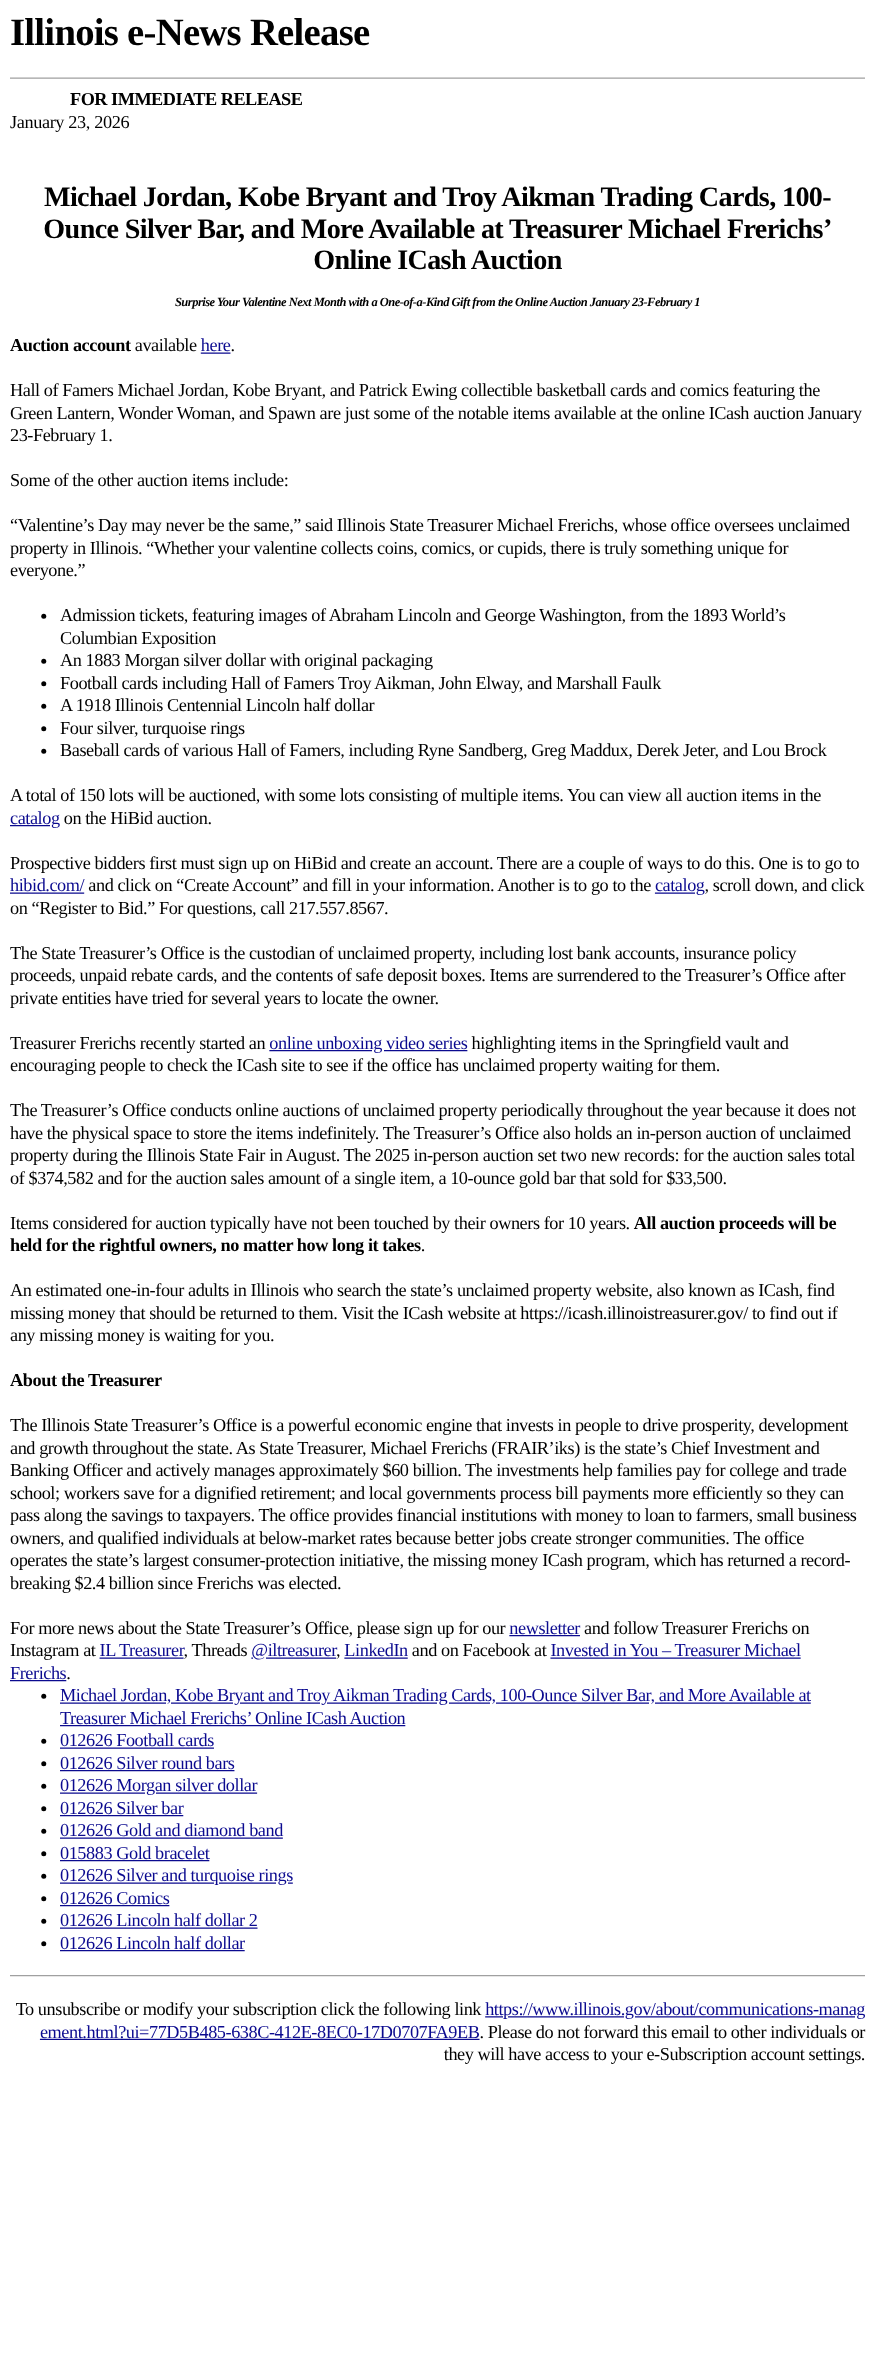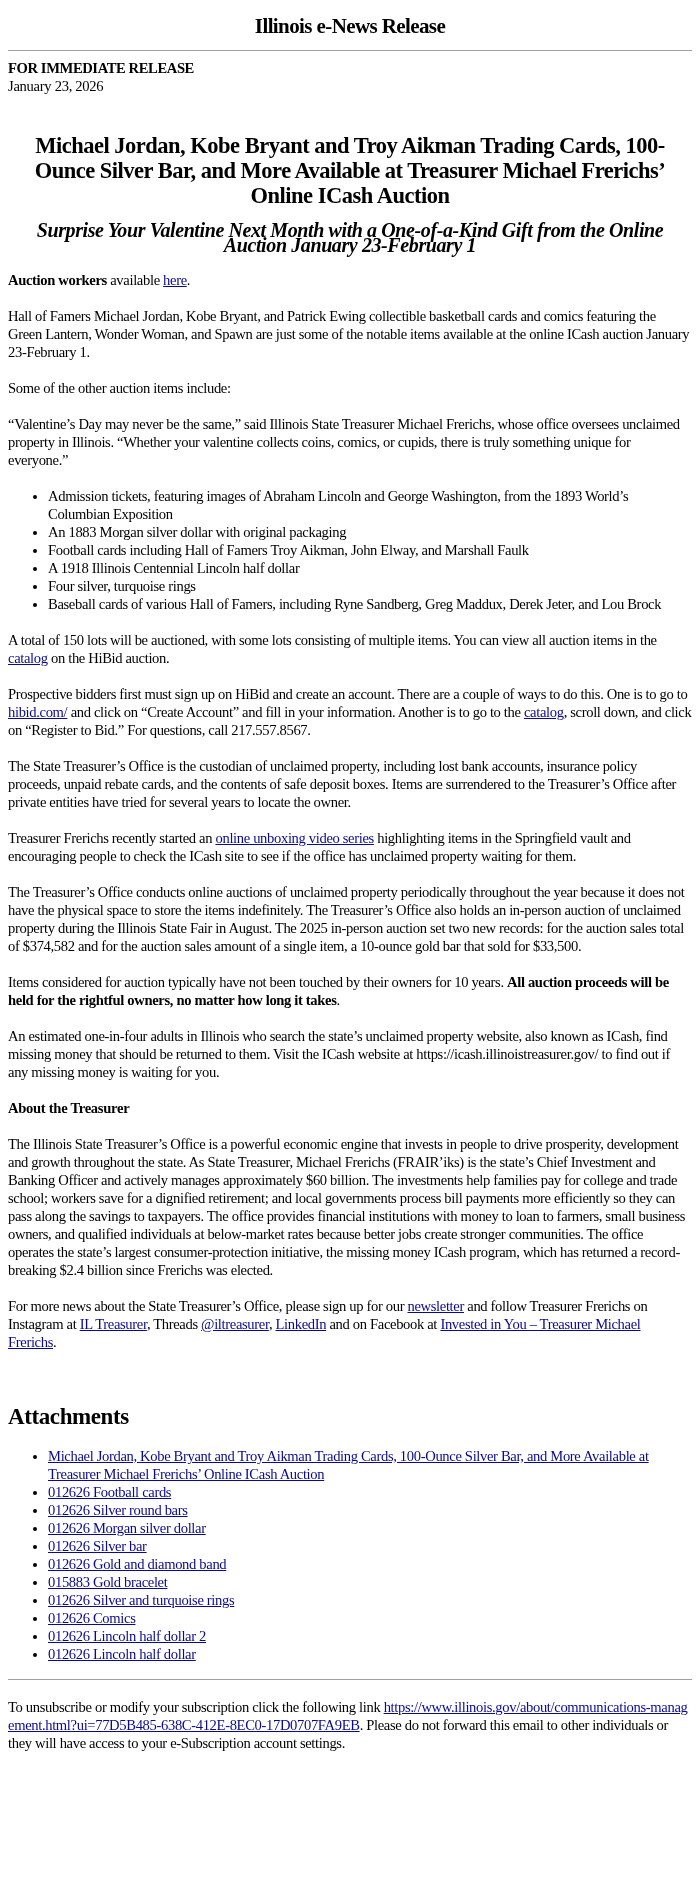--- a/index.html
+++ b/index.html
@@ -5,48 +5,48 @@
     html, body { margin: 0; padding: 0; background: #ffffff; }
     body {
       width: 700px;
       font-family: "Liberation Serif", "DejaVu Serif", serif;
       font-size: 14.6px;
       line-height: 18px;
       color: #000000;
     }
     .wrap { padding: 0 8px; }
     .site-title {
-      text-align: center;
-      font-size: 21px;
+      text-align: left;
+      font-size: 31px;
       font-weight: bold;
       line-height: 36px;
-      margin: 8px 0 6px 0;
+      margin: 8px 0 18px 0;
       letter-spacing: -0.6px;
     }
     hr.rule {
       border: 0;
       border-top: 1.5px solid #a0a0a0;
       margin: 0 0 8px 0;
       height: 0;
     }
-    .release-label { font-weight: bold; letter-spacing: -0.4px; }
+    .release-label { font-weight: bold; letter-spacing: -0.4px; margin-left: 48px; }
     .release-date { letter-spacing: -0.3px; }
     .headline {
       text-align: center;
       font-size: 22.5px;
       font-weight: bold;
       line-height: 25px;
       margin: 38px 8px 15px 8px;
       letter-spacing: -0.5px;
     }
     .subhead {
       text-align: center;
       font-style: italic;
       font-weight: bold;
-      font-size: 20px;
+      font-size: 10px;
       line-height: 15px;
       margin: 0 4px 18px 4px;
       letter-spacing: -0.4px;
     }
     p { margin: 0 0 18px 0; letter-spacing: -0.35px; }
     a { color: #1a0dab; color: #0b0a8f; }
     ul.items {
       margin: 16px 0 18px 0;
       padding-left: 40px;
       letter-spacing: -0.35px;
@@ -58,40 +58,40 @@
       font-weight: bold;
       line-height: 28px;
       margin: 52px 0 16px 0;
       letter-spacing: -0.4px;
     }
     ul.attach {
       margin: 0 0 16px 0;
       padding-left: 40px;
       letter-spacing: -0.35px;
     }
-    .footer-text { margin: 18px 0 0 0; padding-bottom: 16px; letter-spacing: -0.35px; }
+    .footer-text { margin: 18px 0 0 0; padding-bottom: 16px; letter-spacing: -0.35px; text-align: right; }
     .nowrap-break { word-break: break-all; }
   </style>
 </head>
 <body>
 
 <div class="wrap">
 
   <div class="site-title">Illinois e-News Release</div>
   <hr class="rule">
 
   <div>
     <div class="release-label">FOR IMMEDIATE RELEASE</div>
     <div class="release-date">January 23, 2026</div>
   </div>
 
   <div class="headline">Michael Jordan, Kobe Bryant and Troy Aikman Trading Cards, 100-Ounce Silver Bar, and More Available at Treasurer Michael Frerichs’ Online ICash Auction</div>
   <div class="subhead">Surprise Your Valentine Next Month with a One-of-a-Kind Gift from the Online Auction January 23-February 1</div>
 
-  <p><b>Auction workers</b><span> available </span><a href="#">here</a><span>.</span></p>
+  <p><b>Auction account</b><span> available </span><a href="#">here</a><span>.</span></p>
 
   <p>Hall of Famers Michael Jordan, Kobe Bryant, and Patrick Ewing collectible basketball cards and comics featuring the Green Lantern, Wonder Woman, and Spawn are just some of the notable items available at the online ICash auction January 23-February 1.</p>
 
   <p>Some of the other auction items include:</p>
 
   <p>“Valentine’s Day may never be the same,” said Illinois State Treasurer Michael Frerichs, whose office oversees unclaimed property in Illinois. “Whether your valentine collects coins, comics, or cupids, there is truly something unique for everyone.”</p>
 
   <ul class="items">
     <li>Admission tickets, featuring images of Abraham Lincoln and George Washington, from the 1893 World’s Columbian Exposition</li>
     <li>An 1883 Morgan silver dollar with original packaging</li>
@@ -114,21 +114,20 @@
   <p><span>Items considered for auction typically have not been touched by their owners for 10 years. </span><b>All auction proceeds will be held for the rightful owners, no matter how long it takes</b><span>.</span></p>
 
   <p>An estimated one-in-four adults in Illinois who search the state’s unclaimed property website, also known as ICash, find missing money that should be returned to them. Visit the ICash website at https://icash.illinoistreasurer.gov/ to find out if any missing money is waiting for you.</p>
 
   <div class="section-heading">About the Treasurer</div>
 
   <p>The Illinois State Treasurer’s Office is a powerful economic engine that invests in people to drive prosperity, development and growth throughout the state. As State Treasurer, Michael Frerichs (FRAIR’iks) is the state’s Chief Investment and Banking Officer and actively manages approximately $60 billion. The investments help families pay for college and trade school; workers save for a dignified retirement; and local governments process bill payments more efficiently so they can pass along the savings to taxpayers.  The office provides financial institutions with money to loan to farmers, small business owners, and qualified individuals at below-market rates because better jobs create stronger communities. The office operates the state’s largest consumer-protection initiative, the missing money ICash program, which has returned a record-breaking $2.4 billion since Frerichs was elected.</p>
 
   <p style="margin-bottom:0;"><span>For more news about the State Treasurer’s Office, please sign up for our </span><a href="#">newsletter</a><span> and follow Treasurer Frerichs on Instagram at </span><a href="#">IL Treasurer</a><span>, Threads </span><a href="#">@iltreasurer</a><span>, </span><a href="#">LinkedIn</a><span> and on Facebook at </span><a href="#">Invested in You – Treasurer Michael Frerichs</a><span>.</span></p>
 
-  <div class="attachments-heading">Attachments</div>
 
   <ul class="attach">
     <li><a href="#">Michael Jordan, Kobe Bryant and Troy Aikman Trading Cards, 100-Ounce Silver Bar, and More Available at Treasurer Michael Frerichs’ Online ICash Auction</a></li>
     <li><a href="#">012626 Football cards</a></li>
     <li><a href="#">012626 Silver round bars</a></li>
     <li><a href="#">012626 Morgan silver dollar</a></li>
     <li><a href="#">012626 Silver bar</a></li>
     <li><a href="#">012626 Gold and diamond band</a></li>
     <li><a href="#">015883 Gold bracelet</a></li>
     <li><a href="#">012626 Silver and turquoise rings</a></li>

